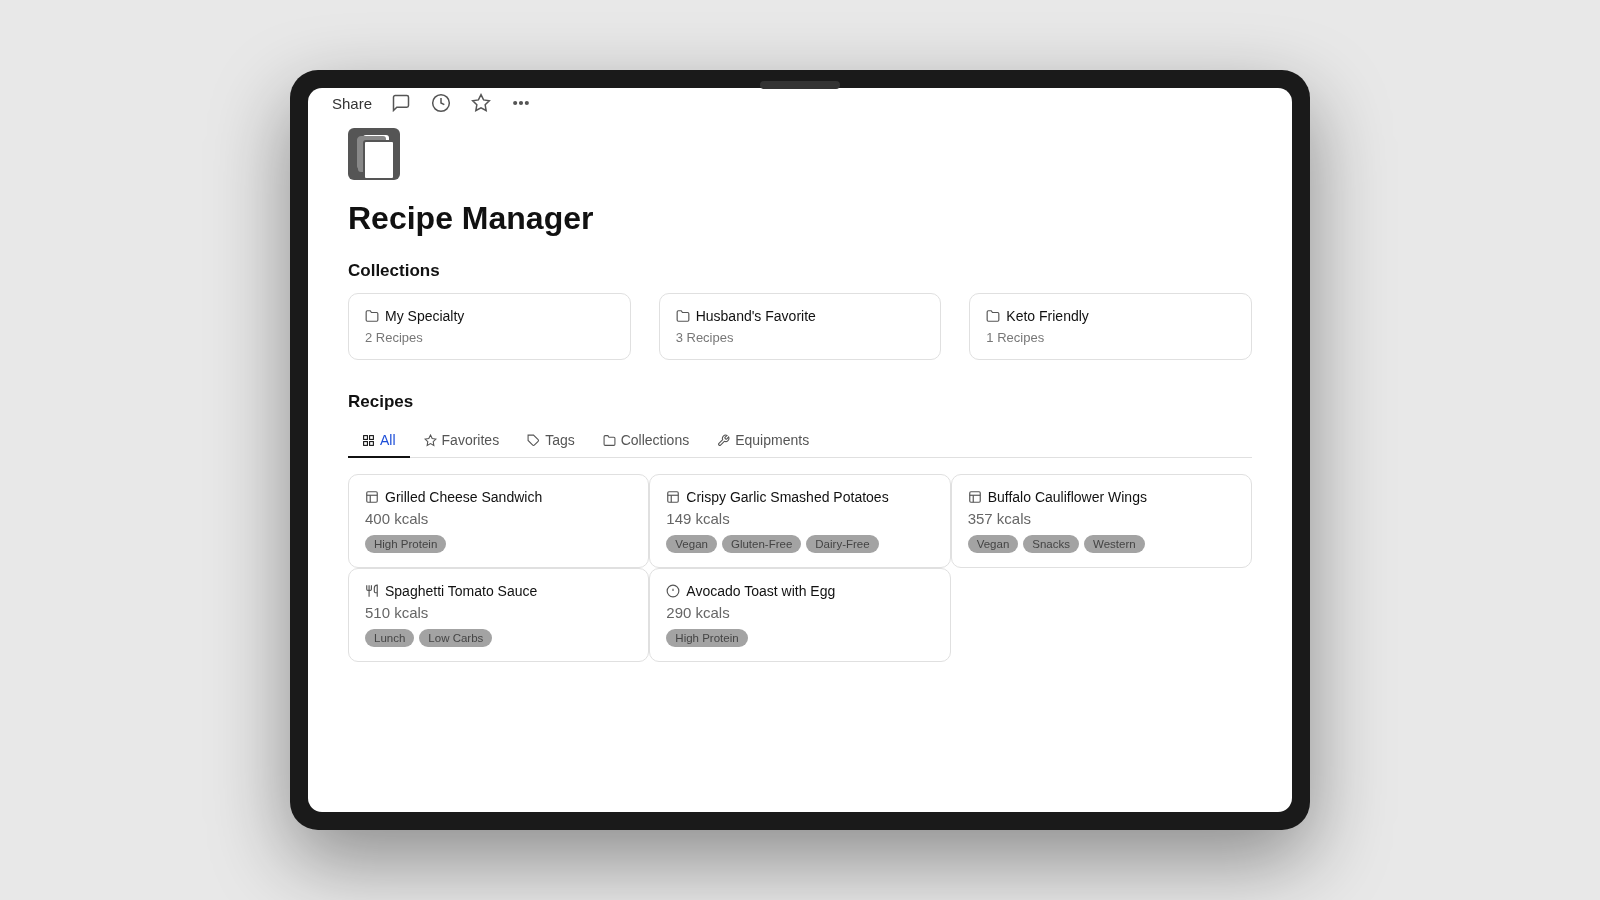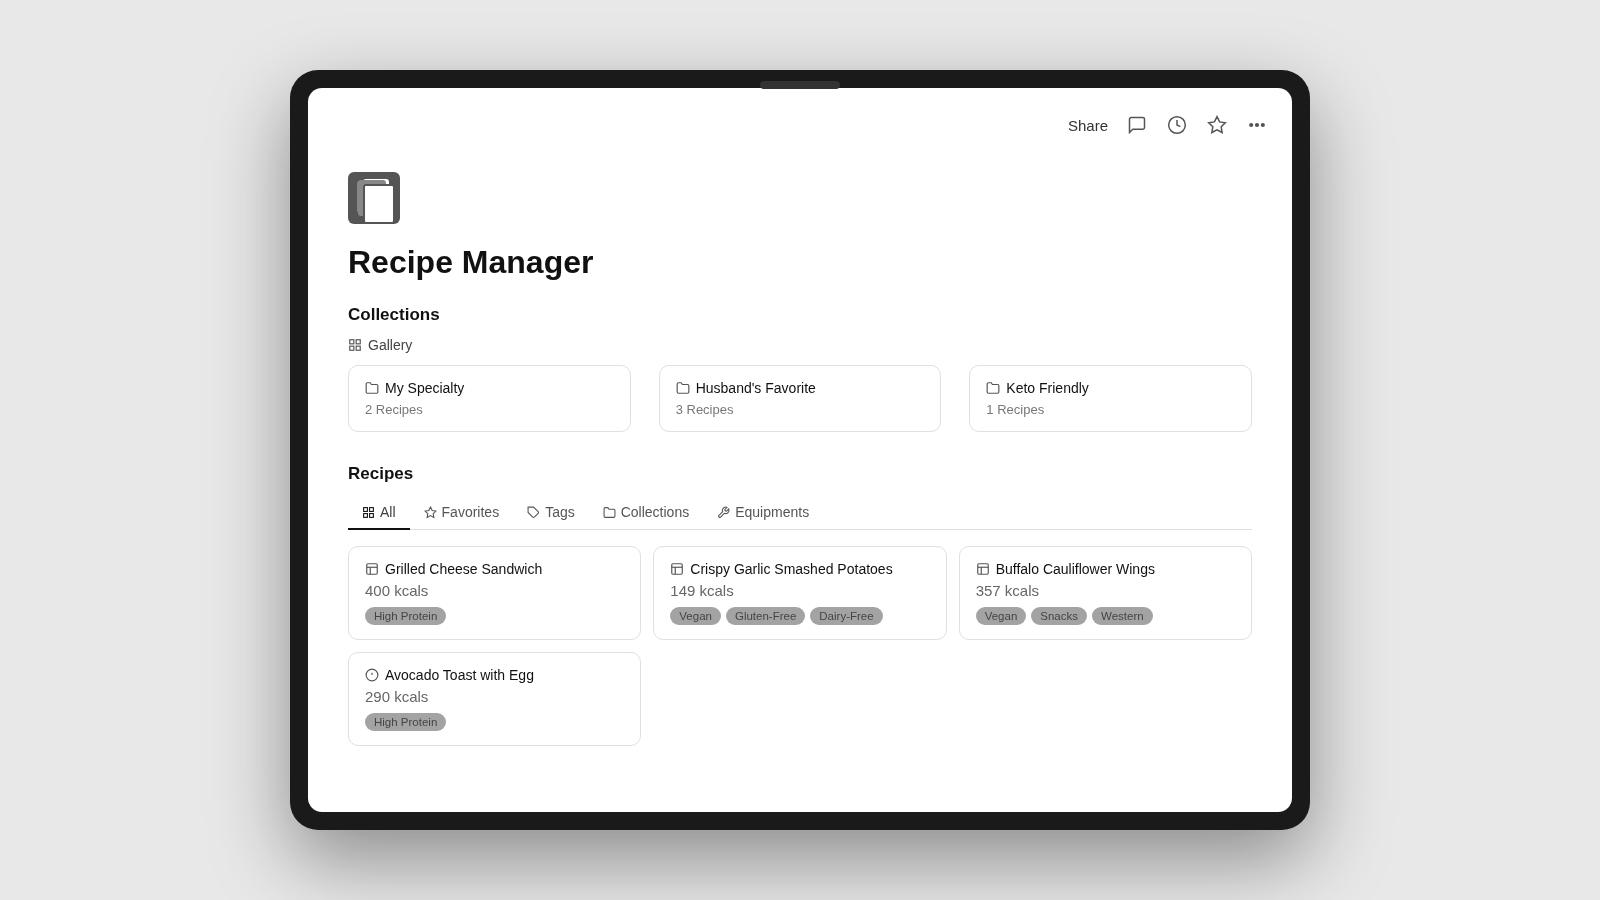--- a/index.html
+++ b/index.html
@@ -29,23 +29,22 @@
       background: #ffffff;
       border-radius: 14px;
       overflow: hidden;
       display: flex;
       flex-direction: column;
     }
 
     
     .top-bar {
       display: flex;
-      justify-content: flex-end;
-      align-items: center;
-      padding: 26px 24px;
+      align-items: center;
+      padding: 4px 24px;
       gap: 18px;
       flex-shrink: 0;
     }
 
     .top-bar-share {
       font-size: 15px;
       color: #333;
       font-weight: 400;
     }
 
@@ -174,29 +173,28 @@
       gap: 5px;
       padding: 8px 14px;
       font-size: 14px;
       color: #555;
       cursor: pointer;
       border-bottom: 2px solid transparent;
       margin-bottom: -1px;
     }
 
     .tab.active {
-      color: #404040;
+      color: #1d4ed8;
       border-bottom-color: #111;
       font-weight: 500;
     }
 
     .recipes-grid {
       display: grid;
       grid-template-columns: repeat(3, 1fr);
-      gap: 12px;
     }
 
     .recipe-card {
       border: 1px solid #e0e0e0;
       border-radius: 10px;
       padding: 14px 16px;
       cursor: pointer;
     }
 
     .recipe-name {
@@ -287,29 +285,20 @@
           <rect x="10" y="13" width="14" height="2" rx="1" fill="#555"></rect>
           <rect x="10" y="18" width="10" height="2" rx="1" fill="#555"></rect>
         </svg>
       </div>
 
       <h1 class="page-title">Recipe Manager</h1>
 
       <div>
         <h2 class="section-title">Collections</h2>
 
-        <div class="gallery-label">
-          <svg width="14" height="14" viewBox="0 0 24 24" fill="none" stroke="#555" stroke-width="2">
-            <rect x="3" y="3" width="7" height="7"></rect>
-              <rect x="14" y="3" width="7" height="7"></rect>
-              <rect x="3" y="14" width="7" height="7"></rect>
-              <rect x="14" y="14" width="7" height="7"></rect>
-          </svg>
-          <span>Gallery</span>
-        </div>
 
         <div class="collections-grid">
 
           <div class="collection-card">
             <div class="collection-name">
               <svg width="14" height="14" viewBox="0 0 24 24" fill="none" stroke="#555" stroke-width="2">
                   <path d="M22 19a2 2 0 0 1-2 2H4a2 2 0 0 1-2-2V5a2 2 0 0 1 2-2h5l2 3h9a2 2 0 0 1 2 2z"></path>
                 </svg>
               <span>My Specialty</span>
             </div>
@@ -423,20 +412,35 @@
             </div>
             <div class="recipe-kcals">357 kcals</div>
             <div class="recipe-tags">
               <span class="tag-pill">Vegan</span>
               <span class="tag-pill">Snacks</span>
               <span class="tag-pill">Western</span>
             </div>
           </div>
 
 
+          <div class="recipe-card">
+            <div class="recipe-name">
+              <svg width="14" height="14" viewBox="0 0 24 24" fill="none" stroke="#555" stroke-width="2">
+                  <path d="M3 2v7c0 1.1.9 2 2 2h4a2 2 0 0 0 2-2V2"></path>
+                  <path d="M7 2v20"></path>
+                  <path d="M21 15V2v0a5 5 0 0 0-5 5v6c0 1.1.9 2 2 2h3Zm0 0v7"></path>
+                </svg>
+              <span>Spaghetti Tomato Sauce</span>
+            </div>
+            <div class="recipe-kcals">510 kcals</div>
+            <div class="recipe-tags">
+              <span class="tag-pill">Lunch</span>
+              <span class="tag-pill">Low Carbs</span>
+            </div>
+          </div>
 
           <div class="recipe-card">
             <div class="recipe-name">
               <svg width="14" height="14" viewBox="0 0 24 24" fill="none" stroke="#555" stroke-width="2">
                   <circle cx="12" cy="12" r="10"></circle>
                   <line x1="12" y1="8" x2="12" y2="12"></line>
                   <line x1="12" y1="16" x2="12.01" y2="16"></line>
                 </svg>
               <span>Avocado Toast with Egg</span>
             </div>

